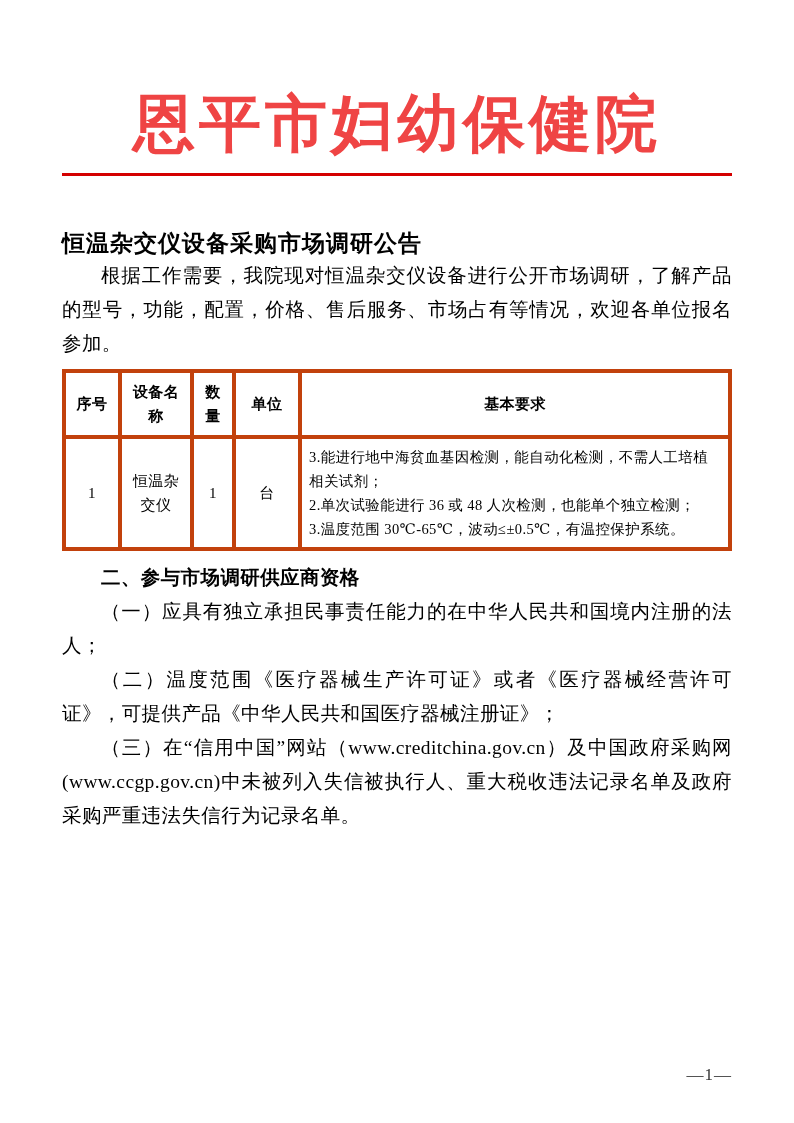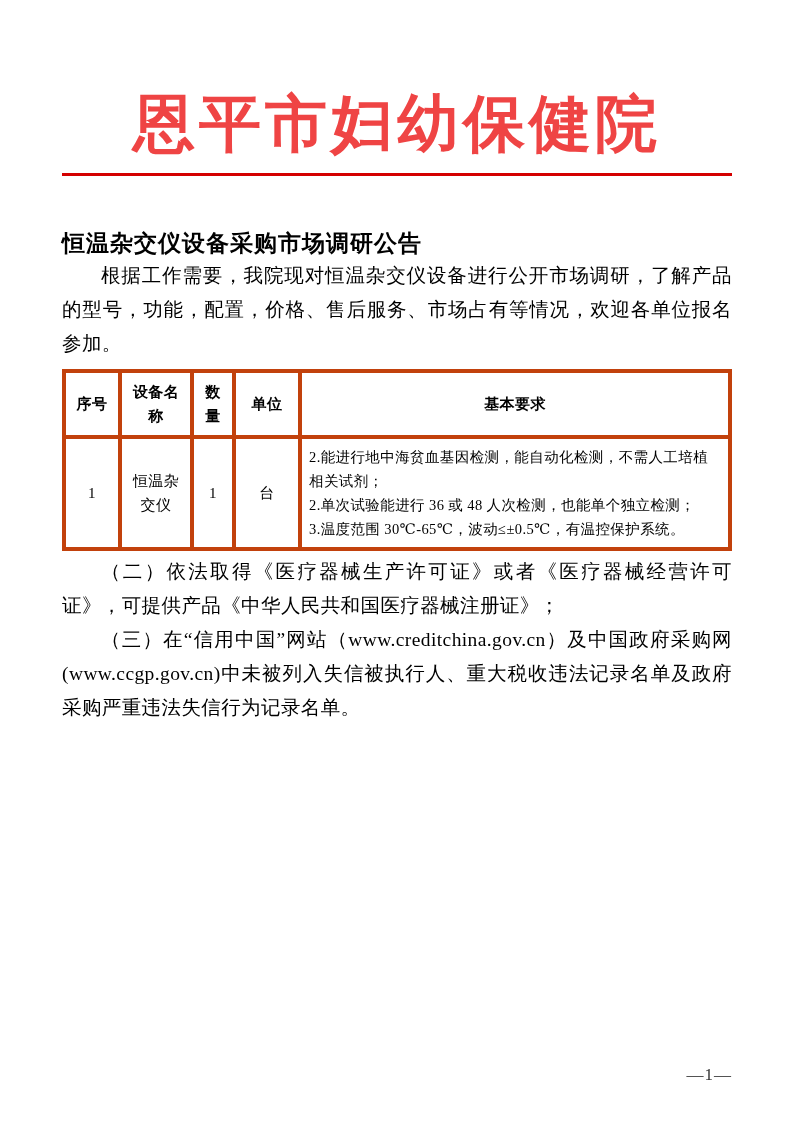--- a/index.html
+++ b/index.html
@@ -155,33 +155,35 @@
             <th>基本要求</th>
           </tr>
         </thead>
         <tbody>
           <tr>
             <td class="c-center">1</td>
             <td class="c-center">恒温杂交仪</td>
             <td class="c-center">1</td>
             <td class="c-center">台</td>
             <td class="c-req">
-              <div>2.能进行地中海贫血基因检测，能自动化检测，不需人工培植相关试剂；</div>
+              <div>3.能进行地中海贫血基因检测，能自动化检测，不需人工培植相关试剂；</div>
               <div>2.单次试验能进行 36 或 48 人次检测，也能单个独立检测；</div>
               <div>3.温度范围 30℃-65℃，波动≤±0.5℃，有温控保护系统。</div>
             </td>
           </tr>
         </tbody>
       </table>
     </div>
 
     <div class="spacer-sm"></div>
 
+    <p class="heading">二、参与市场调研供应商资格</p>
 
-    <p class="para">（二）依法取得《医疗器械生产许可证》或者《医疗器械经营许可证》，可提供产品《中华人民共和国医疗器械注册证》；</p>
+    <p class="para">（一）应具有独立承担民事责任能力的在中华人民共和国境内注册的法人；</p>
+    <p class="para">（二）温度范围《医疗器械生产许可证》或者《医疗器械经营许可证》，可提供产品《中华人民共和国医疗器械注册证》；</p>
     <p class="para">（三）在“信用中国”网站（www.creditchina.gov.cn）及中国政府采购网(www.ccgp.gov.cn)中未被列入失信被执行人、重大税收违法记录名单及政府采购严重违法失信行为记录名单。</p>
 
 
   </div>
 
   <div class="page-footer">—1—</div>
 
 </div>
 
 </body></html>

